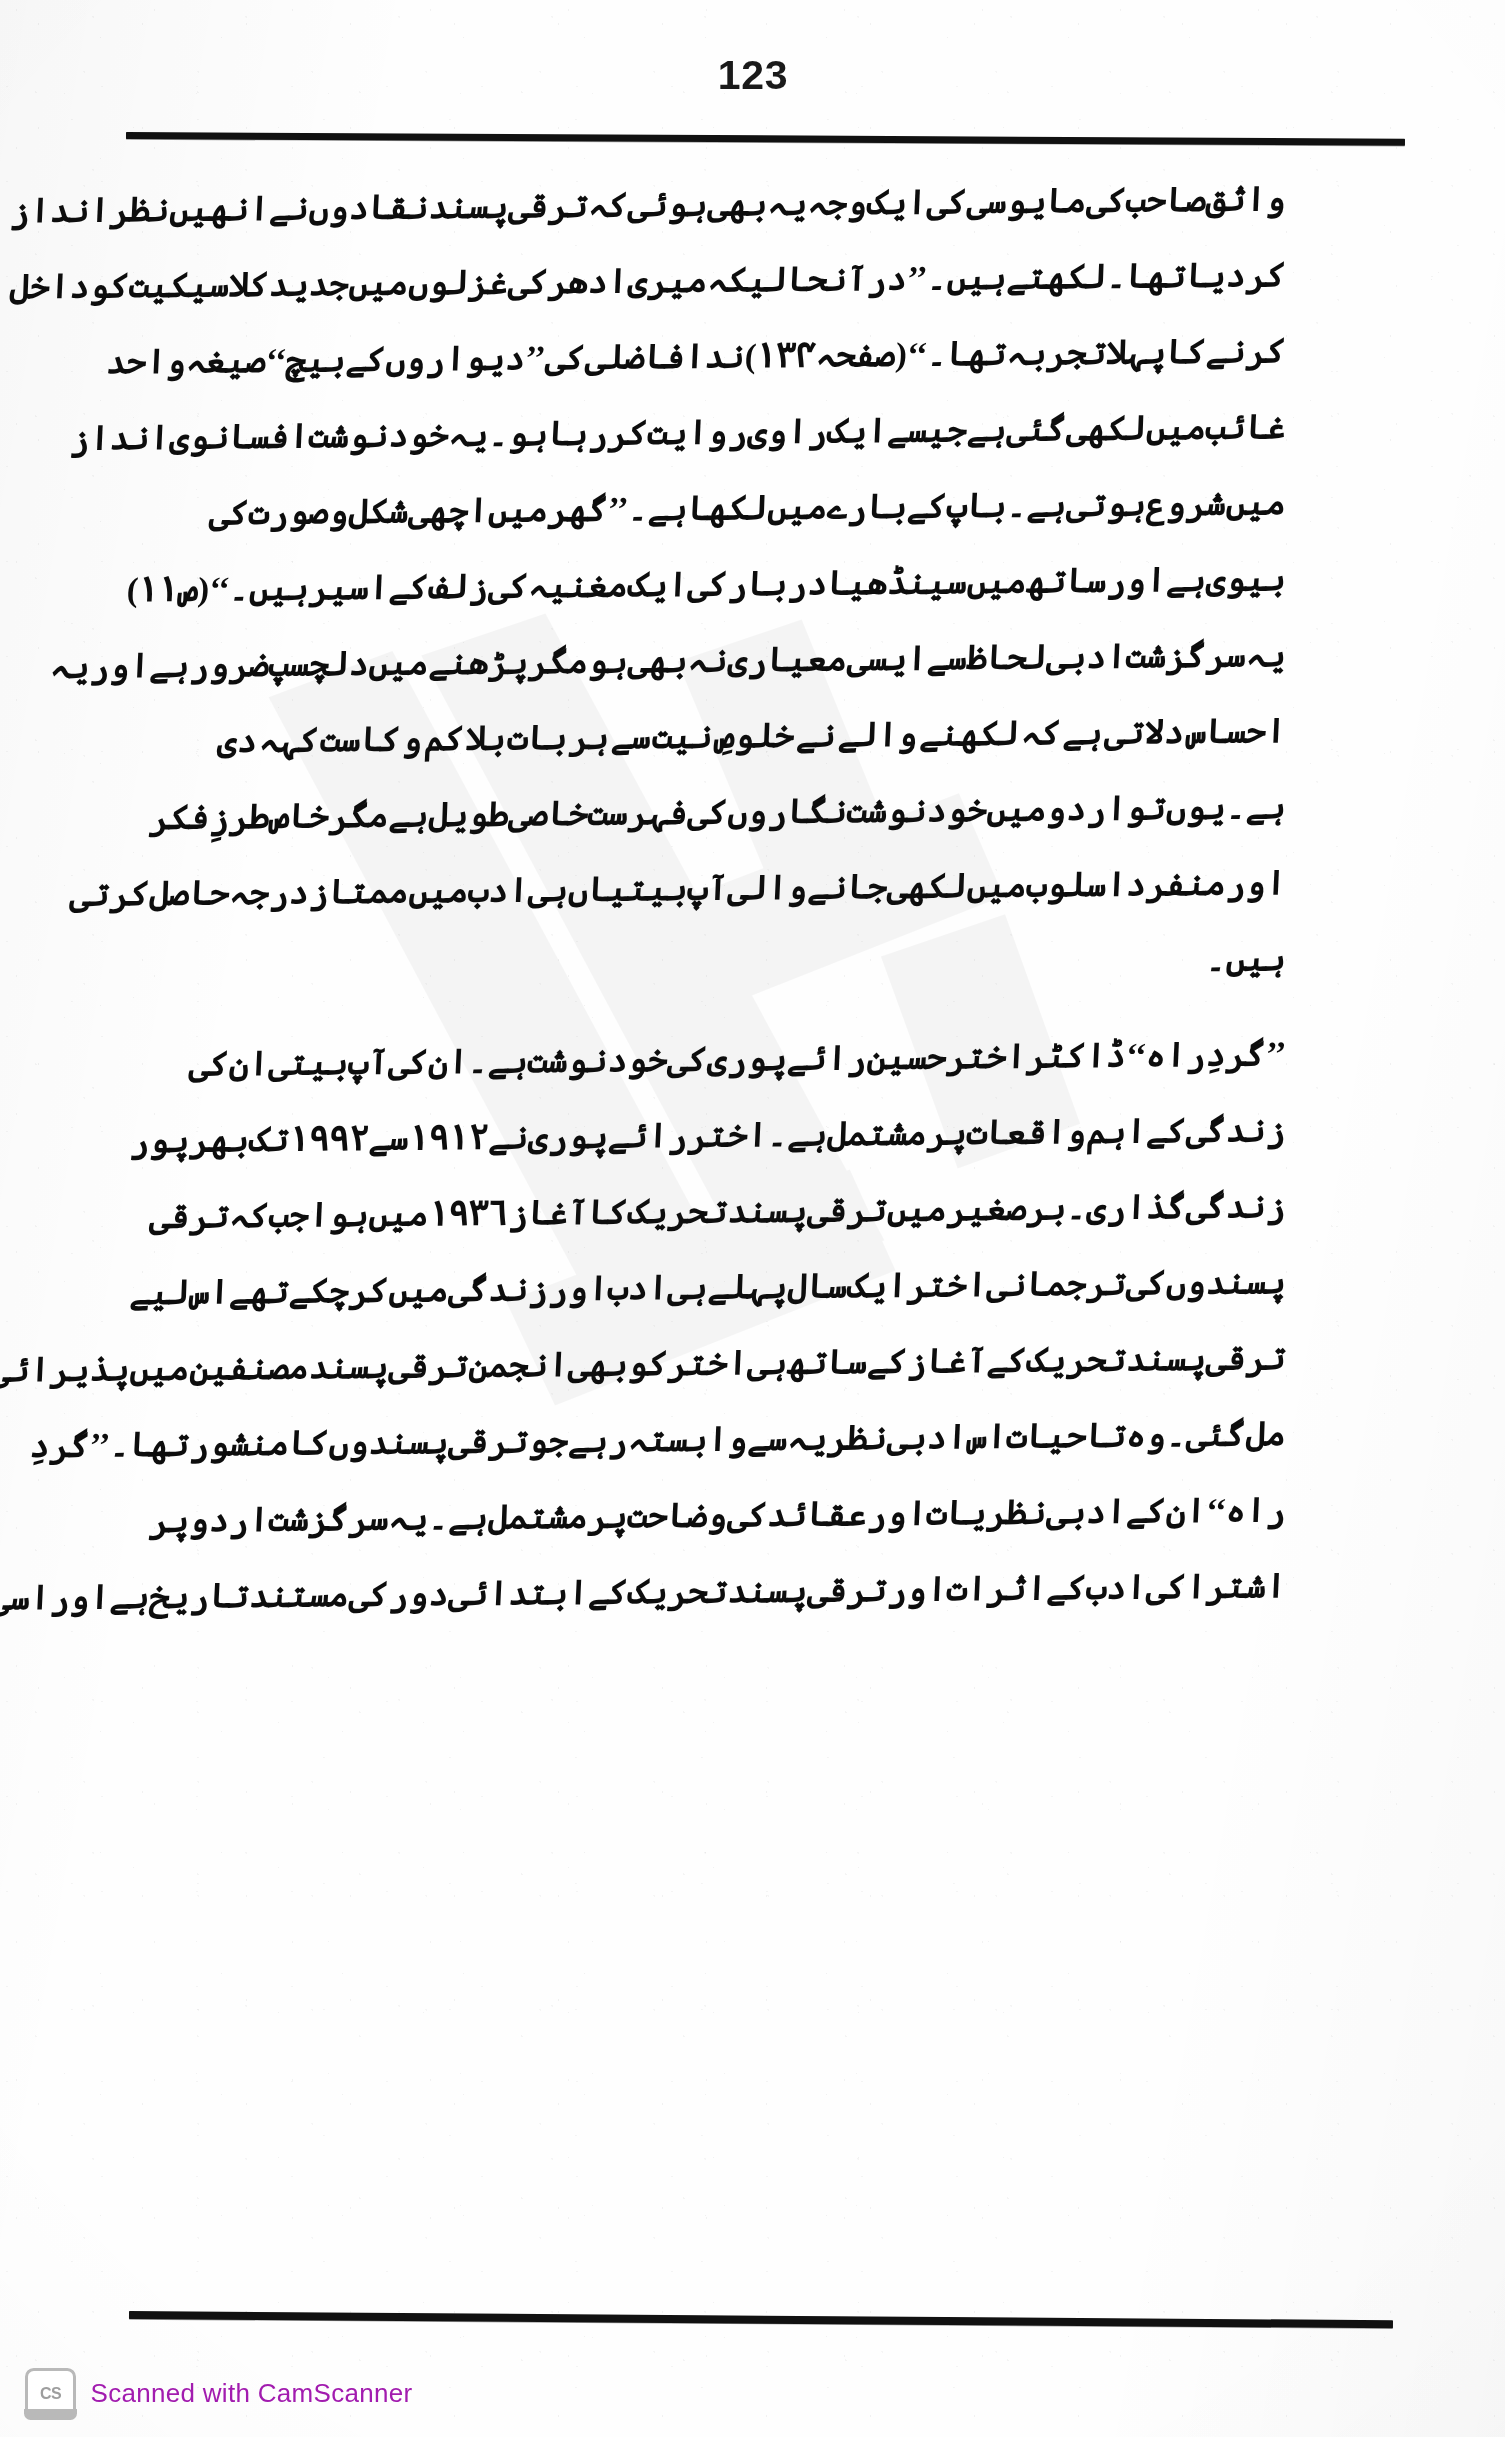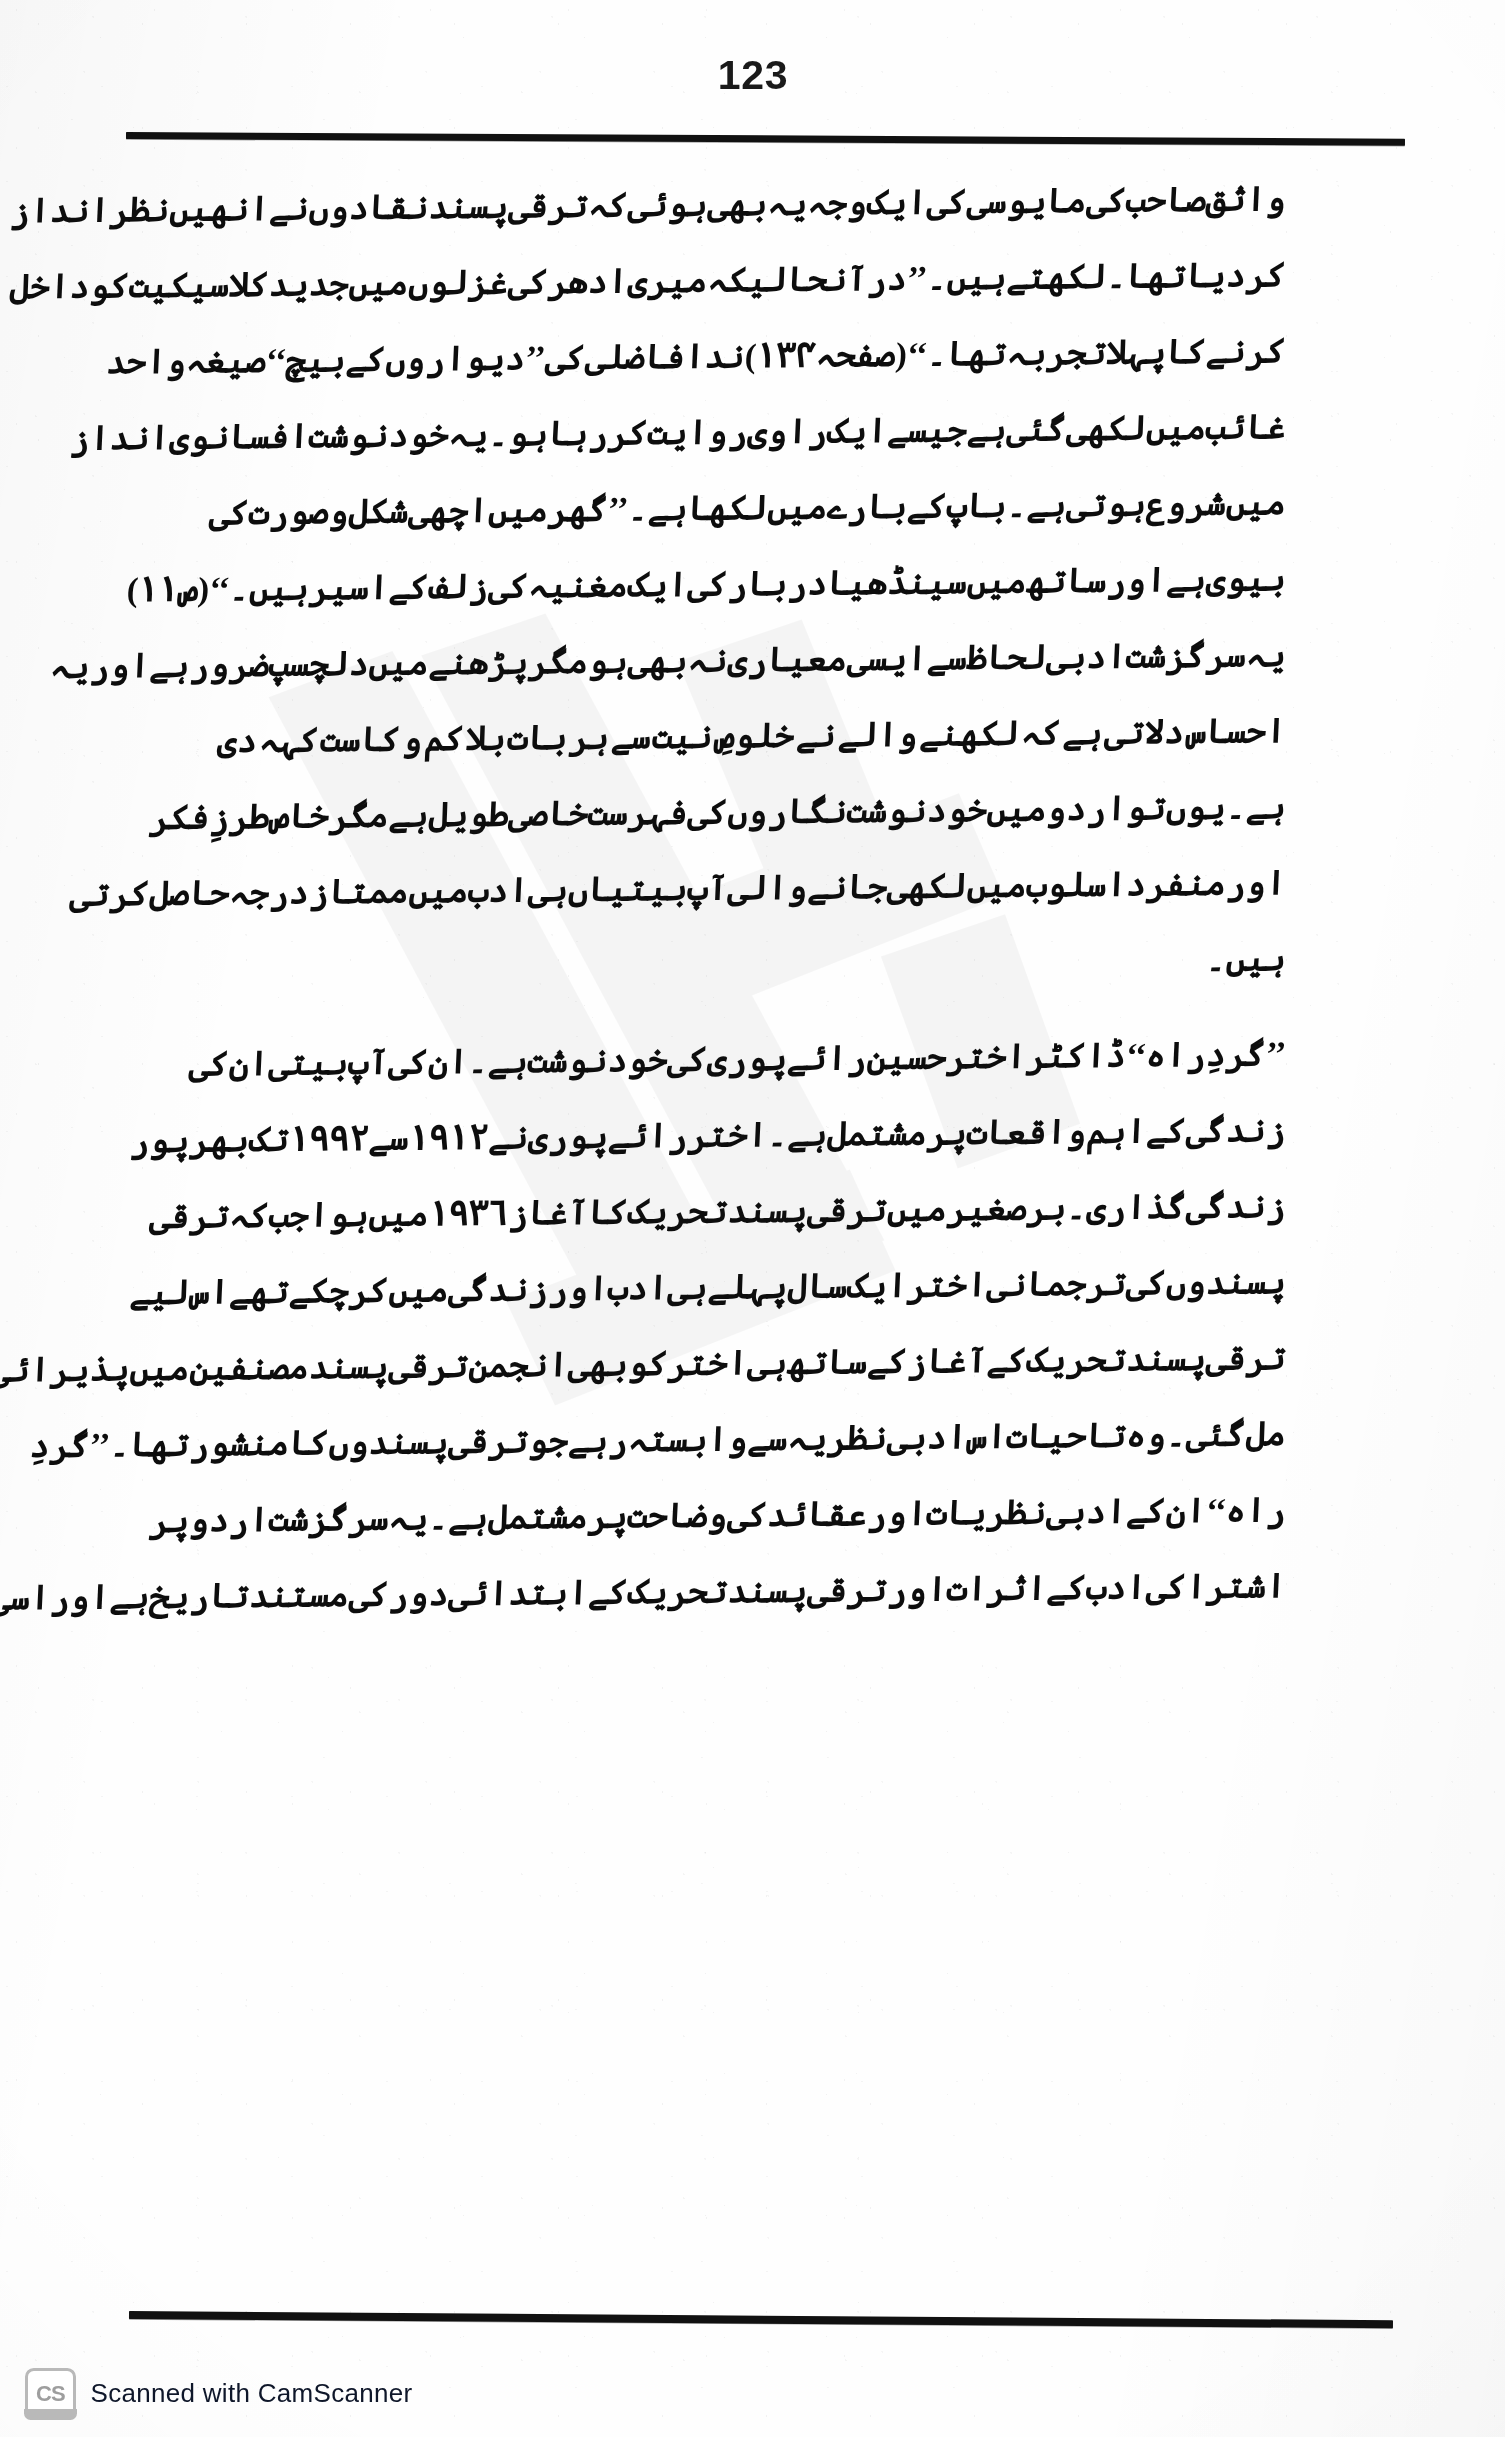--- a/index.html
+++ b/index.html
@@ -149,39 +149,39 @@
   }
   .cs-logo {
     width: 45px;
     height: 45px;
     border: 3.6px solid #b9b9b9;
     border-radius: 8.7px;
     display: flex;
     align-items: center;
     justify-content: center;
     font-family: "Liberation Sans", sans-serif;
-    font-size: 22px;
+    font-size: 16px;
     font-weight: 700;
     color: #9e9e9e;
     letter-spacing: -0.7px;
     position: relative;
     background: #fff;
   }
   .cs-logo::after {
     content: "";
     position: absolute;
     left: -3.6px; right: -3.6px; bottom: -3.6px;
     height: 11px;
     background: #b9b9b9;
     border-radius: 0 0 6.5px 6.5px;
   }
   .footer-text {
     font-family: "Liberation Sans", sans-serif;
     font-size: 26px;
-    color: #0f172a;
+    color: #a21caf;
     letter-spacing: 0.3px;
   }
 </style>
 </head>
 <body>
 
 <div class="page">
 
   <div class="paper-grain"></div>
 

